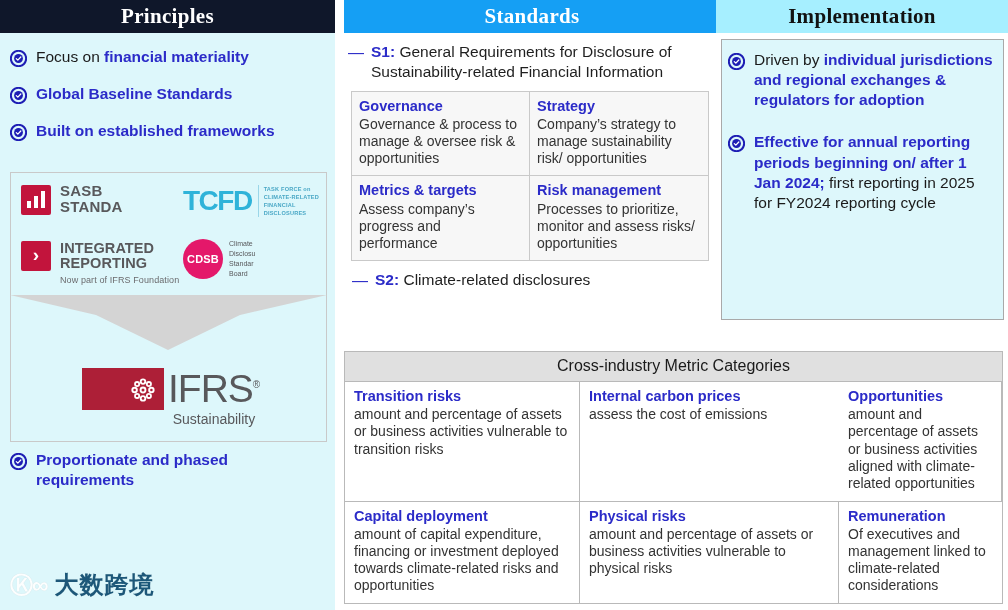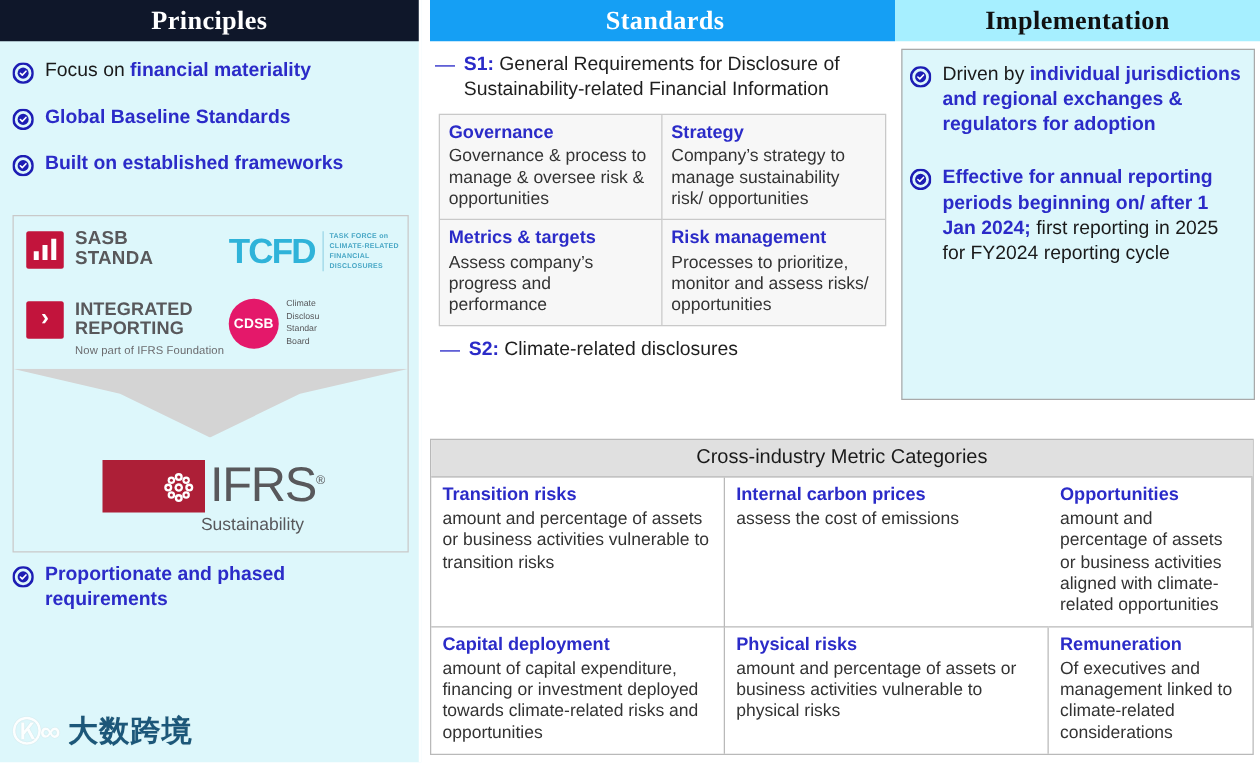--- a/index.html
+++ b/index.html
@@ -113,21 +113,21 @@
 
   
   .ifrs { position: absolute; left: 82px; top: 368px; display: flex; flex-direction: column; align-items: flex-end; }
   .ifrs-row { display: flex; align-items: center; }
   .ifrs-mark {
     width: 82px; height: 42px; background: #ad1f37; position: relative;
   }
   .ifrs-flower { position: absolute; right: 6px; top: 7px; }
   .ifrs-word { font-size: 39px; font-weight: normal; color: #58585b; letter-spacing: -1px; line-height: .92; margin-left: 4px; font-family: "Liberation Sans", sans-serif; }
   .ifrs-reg { font-size: 10px; vertical-align: super; }
-  .ifrs-sub { font-size: 14px; color: #58585b; margin-top: 1px; margin-right: 16px; }
+  .ifrs-sub { font-size: 14px; color: #58585b; margin-top: 1px; margin-right: 4px; }
 
   
   .pr-last { position: absolute; left: 0; top: 450px; width: 337px; }
 
   
   .watermark {
     position: absolute; left: 10px; bottom: 9px;
     display: flex; align-items: center; gap: 7px;
     opacity: .92;
   }

